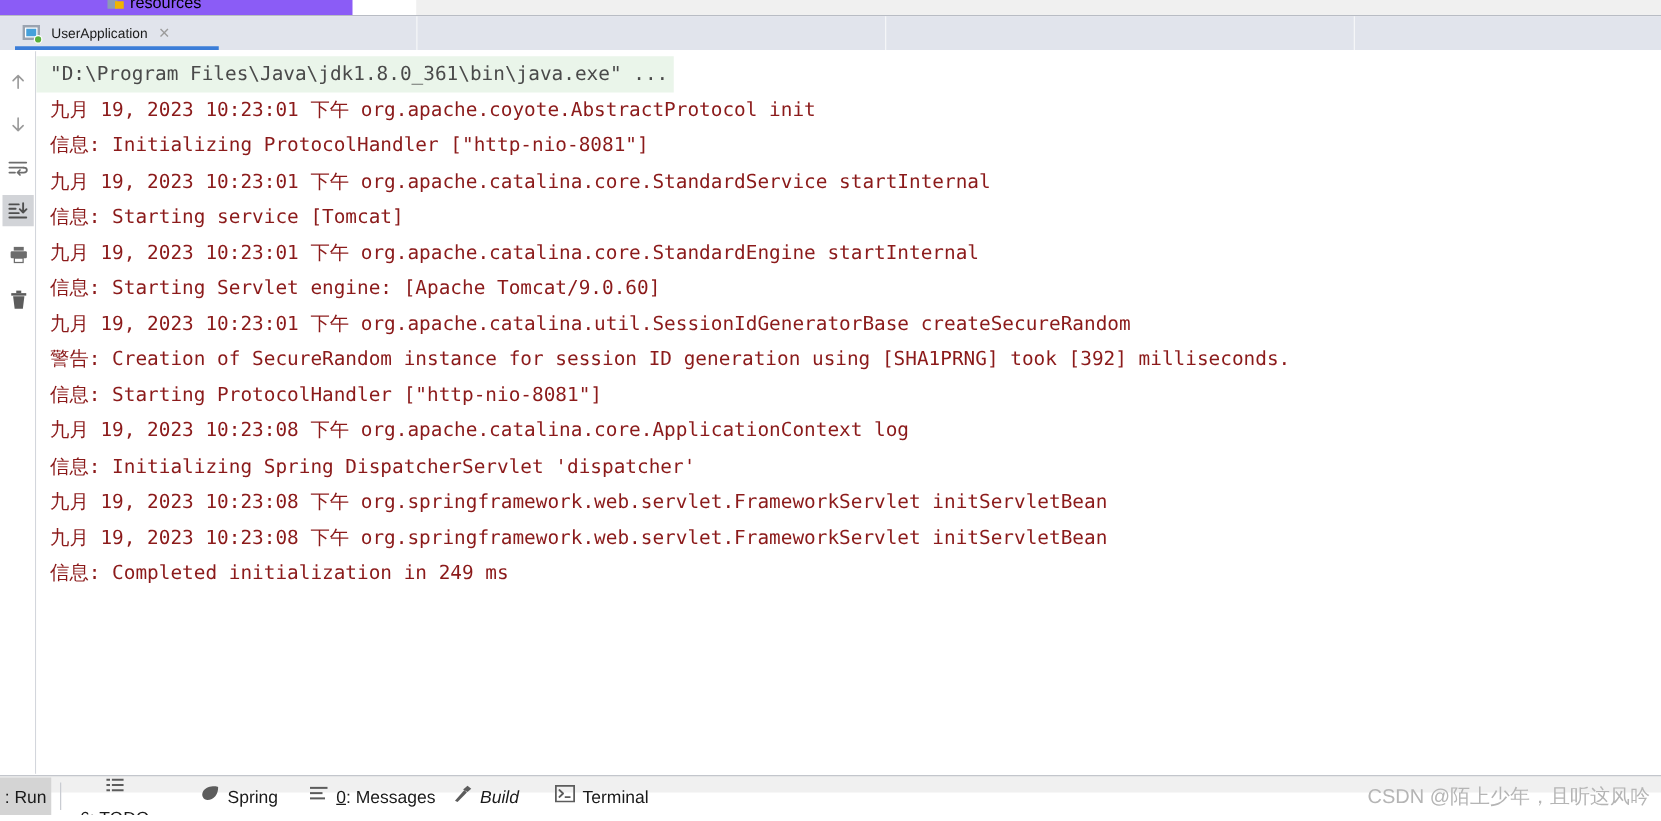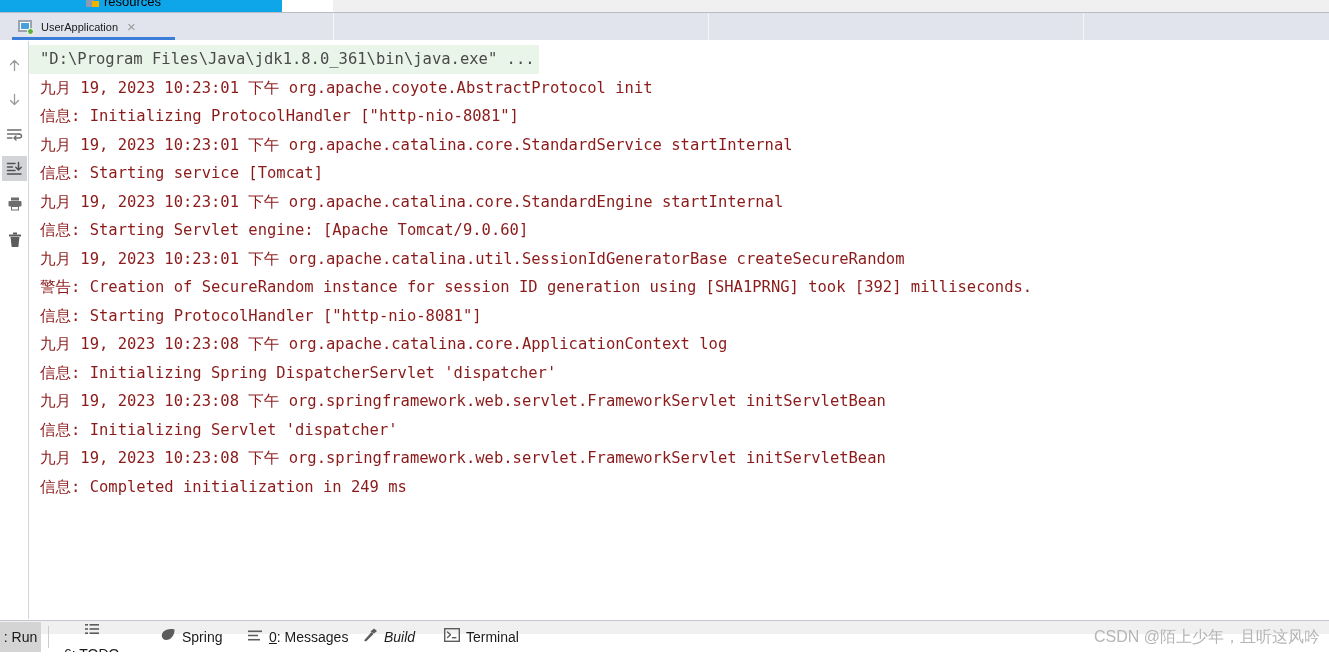--- a/index.html
+++ b/index.html
@@ -13,21 +13,21 @@
     height: 657px;
     overflow: hidden;
     background: #ffffff;
   }
 
   
   .tree-strip {
     position: absolute;
     left: 0; top: 0;
     width: 282px; height: 12px;
-    background: #0ea5e9;
+    background: #8b5cf6;
     overflow: hidden;
   }
   .tree-item {
     position: absolute;
     left: 86px; top: -6px;
     display: flex;
     align-items: center;
     gap: 4px;
     font-size: 13px;
     color: #000000;
@@ -334,21 +334,20 @@
         <div class="line">九月 19, 2023 10:23:01 下午 org.apache.catalina.core.StandardService startInternal</div>
         <div class="line">信息: Starting service [Tomcat]</div>
         <div class="line">九月 19, 2023 10:23:01 下午 org.apache.catalina.core.StandardEngine startInternal</div>
         <div class="line">信息: Starting Servlet engine: [Apache Tomcat/9.0.60]</div>
         <div class="line">九月 19, 2023 10:23:01 下午 org.apache.catalina.util.SessionIdGeneratorBase createSecureRandom</div>
         <div class="line">警告: Creation of SecureRandom instance for session ID generation using [SHA1PRNG] took [392] milliseconds.</div>
         <div class="line">信息: Starting ProtocolHandler ["http-nio-8081"]</div>
         <div class="line">九月 19, 2023 10:23:08 下午 org.apache.catalina.core.ApplicationContext log</div>
         <div class="line">信息: Initializing Spring DispatcherServlet 'dispatcher'</div>
         <div class="line">九月 19, 2023 10:23:08 下午 org.springframework.web.servlet.FrameworkServlet initServletBean</div>
-        <div class="line">信息: Initializing Servlet 'dispatcher'</div>
         <div class="line">九月 19, 2023 10:23:08 下午 org.springframework.web.servlet.FrameworkServlet initServletBean</div>
         <div class="line">信息: Completed initialization in 249 ms</div>
       </div>
   </div>
 
   <div class="statusbar">
     <div class="sb-run">
       <span>: Run</span>
     </div>
     <div class="sb-sep" style="left:48px;"></div>

